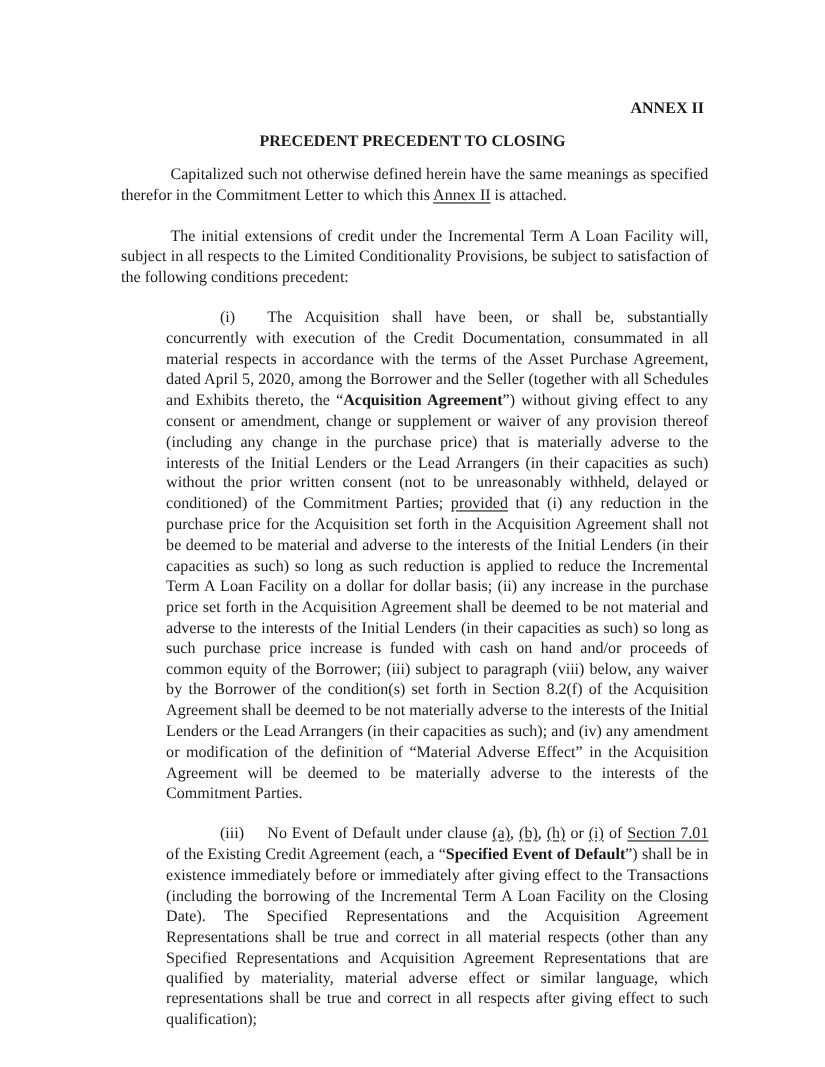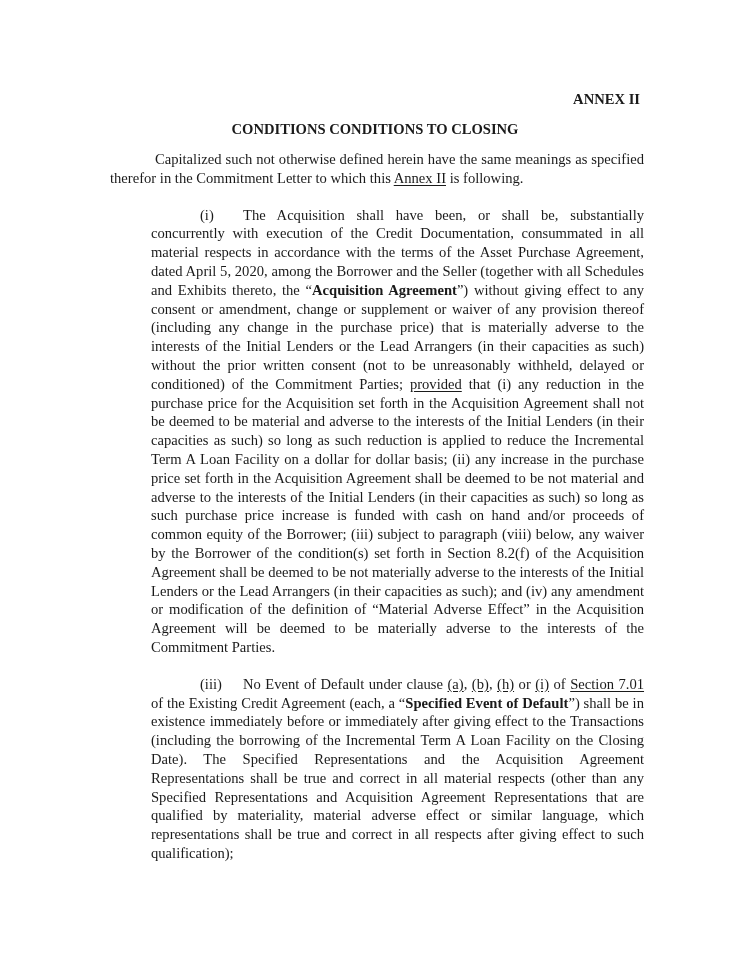--- a/index.html
+++ b/index.html
@@ -28,25 +28,26 @@
   .bi { font-weight: bold; }
   .footer {
     position: absolute; top: 905px; left: 0; width: 750px; text-align: center; font-size: 14.6px;
   }
 </style>
 </head>
 <body>
 
 <div class="page">
   <div class="annex-label">ANNEX II</div>
-  <div class="title">CONDITIONS CONDITIONS TO CLOSING</div>
+  <div class="title">PRECEDENT PRECEDENT TO CLOSING</div>
 
   <div class="body-text">
-    <p class="para"><span>Capitalized such not otherwise defined herein have the same meanings as specified therefor in the Commitment Letter to which this </span><u>Annex II</u><span> is following.</span></p>
+    <p class="para"><span>Capitalized such not otherwise defined herein have the same meanings as specified therefor in the Commitment Letter to which this </span><u>Annex II</u><span> is attached.</span></p>
 
+    <p class="para">The initial extensions of credit under the Incremental Term A Loan Facility will, subject in all respects to the Limited Conditionality Provisions, be subject to satisfaction of the following conditions precedent:</p>
 
     <p class="item"><span class="num">(i)</span><span>The Acquisition shall have been, or shall be, substantially concurrently with execution of the Credit Documentation, consummated in all material respects in accordance with the terms of the Asset Purchase Agreement, dated April 5, 2020, among the Borrower and the Seller (together with all Schedules and Exhibits thereto, the “</span><span class="bi">Acquisition Agreement</span><span>”) without giving effect to any consent or amendment, change or supplement or waiver of any provision thereof (including any change in the purchase price) that is materially adverse to the interests of the Initial Lenders or the Lead Arrangers (in their capacities as such) without the prior written consent (not to be unreasonably withheld, delayed or conditioned) of the Commitment Parties; </span><u>provided</u><span> that (i) any reduction in the purchase price for the Acquisition set forth in the Acquisition Agreement shall not be deemed to be material and adverse to the interests of the Initial Lenders (in their capacities as such) so long as such reduction is applied to reduce the Incremental Term A Loan Facility on a dollar for dollar basis; (ii) any increase in the purchase price set forth in the Acquisition Agreement shall be deemed to be not material and adverse to the interests of the Initial Lenders (in their capacities as such) so long as such purchase price increase is funded with cash on hand and/or proceeds of common equity of the Borrower; (iii) subject to paragraph (viii) below, any waiver by the Borrower of the condition(s) set forth in Section 8.2(f) of the Acquisition Agreement shall be deemed to be not materially adverse to the interests of the Initial Lenders or the Lead Arrangers (in their capacities as such); and (iv) any amendment or modification of the definition of “Material Adverse Effect” in the Acquisition Agreement will be deemed to be materially adverse to the interests of the Commitment Parties.</span></p>
 
 
     <p class="item"><span class="num">(iii)</span><span>No Event of Default under clause </span><u>(a)</u><span>, </span><u>(b)</u><span>, </span><u>(h)</u><span> or </span><u>(i)</u><span> of </span><u>Section 7.01</u><span> of the Existing Credit Agreement (each, a “</span><span class="bi">Specified Event of Default</span><span>”) shall be in existence immediately before or immediately after giving effect to the Transactions (including the borrowing of the Incremental Term A Loan Facility on the Closing Date).  The Specified Representations and the Acquisition Agreement Representations shall be true and correct in all material respects (other than any Specified Representations and Acquisition Agreement Representations that are qualified by materiality, material adverse effect or similar language, which representations shall be true and correct in all respects after giving effect to such qualification); </span></p>
   </div>
 
 </div>
 
 </body></html>

